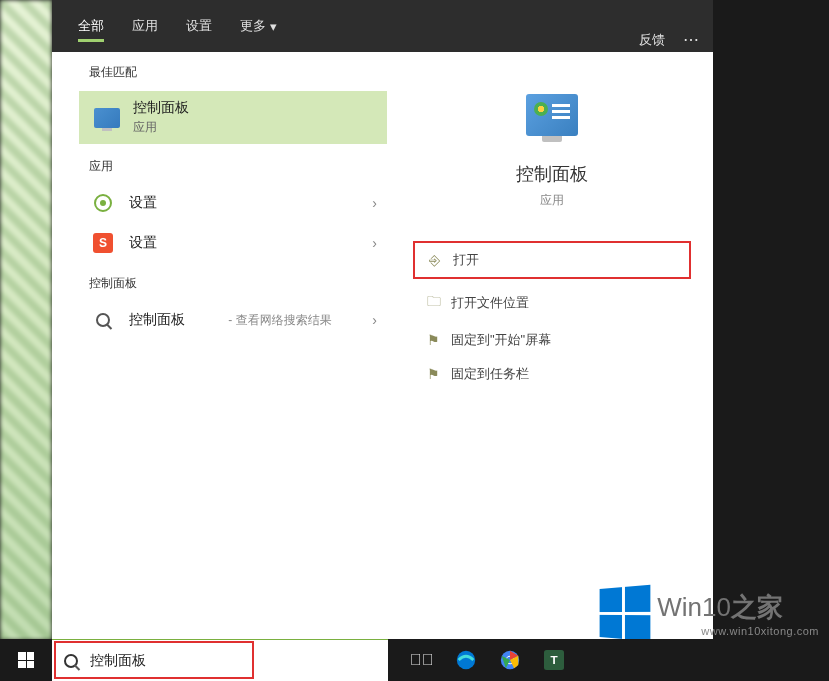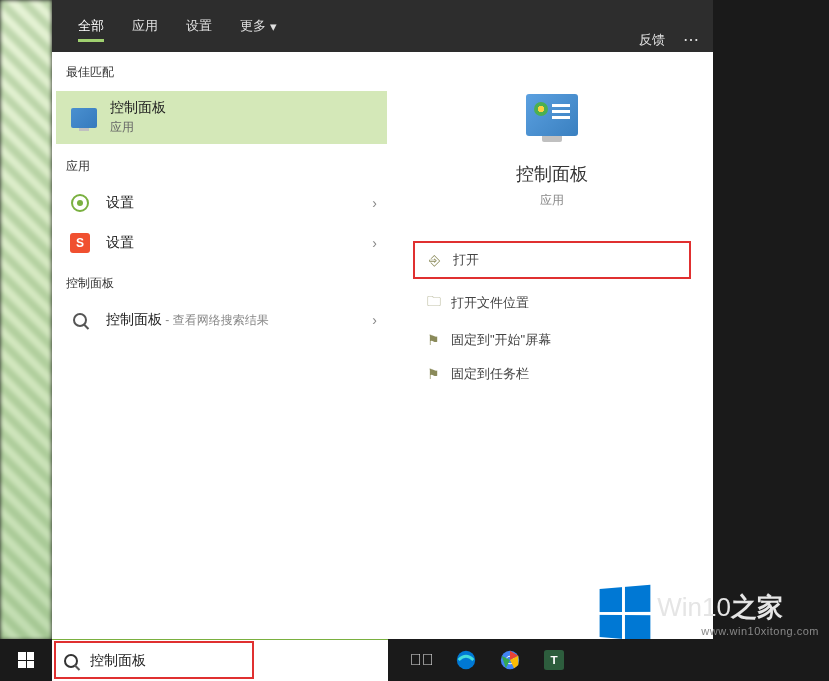--- a/index.html
+++ b/index.html
@@ -13,21 +13,21 @@
     .tabs-header { height: 52px; background: #2d2d2d; display: flex; align-items: center; padding: 0 12px; }
     .tab { color: #e0e0e0; font-size: 13px; padding: 0 14px; height: 52px; display: flex; align-items: center; cursor: pointer; position: relative; }
     .tab.active { color: #fff; }
     .tab.active::after { content: ""; position: absolute; bottom: 10px; left: 14px; right: 14px; height: 3px; background: #a0d070; }
     .tab-more .chev { margin-left: 4px; }
     .header-right { margin-left: auto; display: flex; align-items: flex-end; gap: 18px; margin-top: 26px; }
     .feedback { color: #e0e0e0; font-size: 13px; cursor: pointer; }
     .more-dots { color: #e0e0e0; font-size: 16px; cursor: pointer; letter-spacing: 2px; }
     
     .content-row { display: flex; flex: 1; min-height: 0; }
-    .left-col { width: 339px; background: #fff; overflow: hidden; }
+    .left-col { width: 339px; background: #fff; overflow: hidden; padding-left: 23px; }
     .right-col { flex: 1; background: #fff; padding: 12px 10px; }
     
     .section-header { font-size: 12px; color: #333; font-weight: 500; padding: 12px 14px 8px; }
     
     .result-item { display: flex; align-items: center; padding: 8px 14px; cursor: pointer; position: relative; }
     .result-item.highlighted { background: #d4e8b8; margin: 2px 4px; }
     .result-item .ri-icon { width: 28px; height: 24px; display: flex; align-items: center; justify-content: center; margin-right: 12px; }
     .result-item .ri-text { flex: 1; }
     .result-item .ri-title { font-size: 14px; color: #222; font-weight: 500; }
     .result-item .ri-sub { font-size: 12px; color: #666; margin-top: 2px; }
@@ -67,21 +67,21 @@
     .search-box input { border: none; outline: none; font-size: 14px; color: #222; flex: 1; background: transparent; }
     .search-input-highlight { position: absolute; left: 54px; bottom: 2px; width: 200px; height: 38px; border: 2px solid #e03030; pointer-events: none; }
     
     .tb-icons { display: flex; align-items: center; gap: 20px; margin-left: 22px; }
     .tb-icon { width: 24px; height: 24px; display: flex; align-items: center; justify-content: center; cursor: pointer; }
     
     .watermark { position: absolute; right: 10px; bottom: 42px; display: flex; align-items: center; gap: 8px; pointer-events: none; }
     .wm-logo { width: 52px; height: 52px; display: grid; grid-template-columns: 1fr 1fr; grid-template-rows: 1fr 1fr; gap: 3px; transform: perspective(80px) rotateY(-14deg); }
     .wm-logo span { background: #0078d4; }
     .wm-text { color: #555; }
-    .wm-text .wm-title { font-size: 26px; font-weight: 300; color: #e5e5e5; }
+    .wm-text .wm-title { font-size: 26px; font-weight: 300; color: #737373; }
     .wm-text .wm-title strong { font-weight: 600; }
     .wm-text .wm-url { font-size: 11px; color: #888; letter-spacing: 0.5px; margin-left: 44px; }
   </style>
 </head>
 <body>
 
 <div class="desktop-bg"></div>
 
 <div class="search-panel">
   <div class="tabs-header">
@@ -131,21 +131,21 @@
         <div class="chevron">›</div>
       </div>
 
       <div class="section-header">控制面板</div>
       <div class="result-item">
         <div class="ri-icon">
             <div class="search-icon-sm"></div>
           </div>
         <div class="ri-text">
           <div class="ri-title">
-            <span style="font-weight:500;">控制面板</span><span style="color:#888;font-weight:400;font-size:12px;"> - 查看网络搜索结果</span>
+            <span style="font-weight:500;">控制面板</span><span style="color:#888;font-weight:400;font-size:12px;margin-left:40px;"> - 查看网络搜索结果</span>
           </div>
         </div>
         <div class="chevron">›</div>
       </div>
     </div>
 
     <div class="right-col">
       <div class="detail-panel">
         <div class="detail-icon"></div>
         <div class="detail-icon-base"></div>

